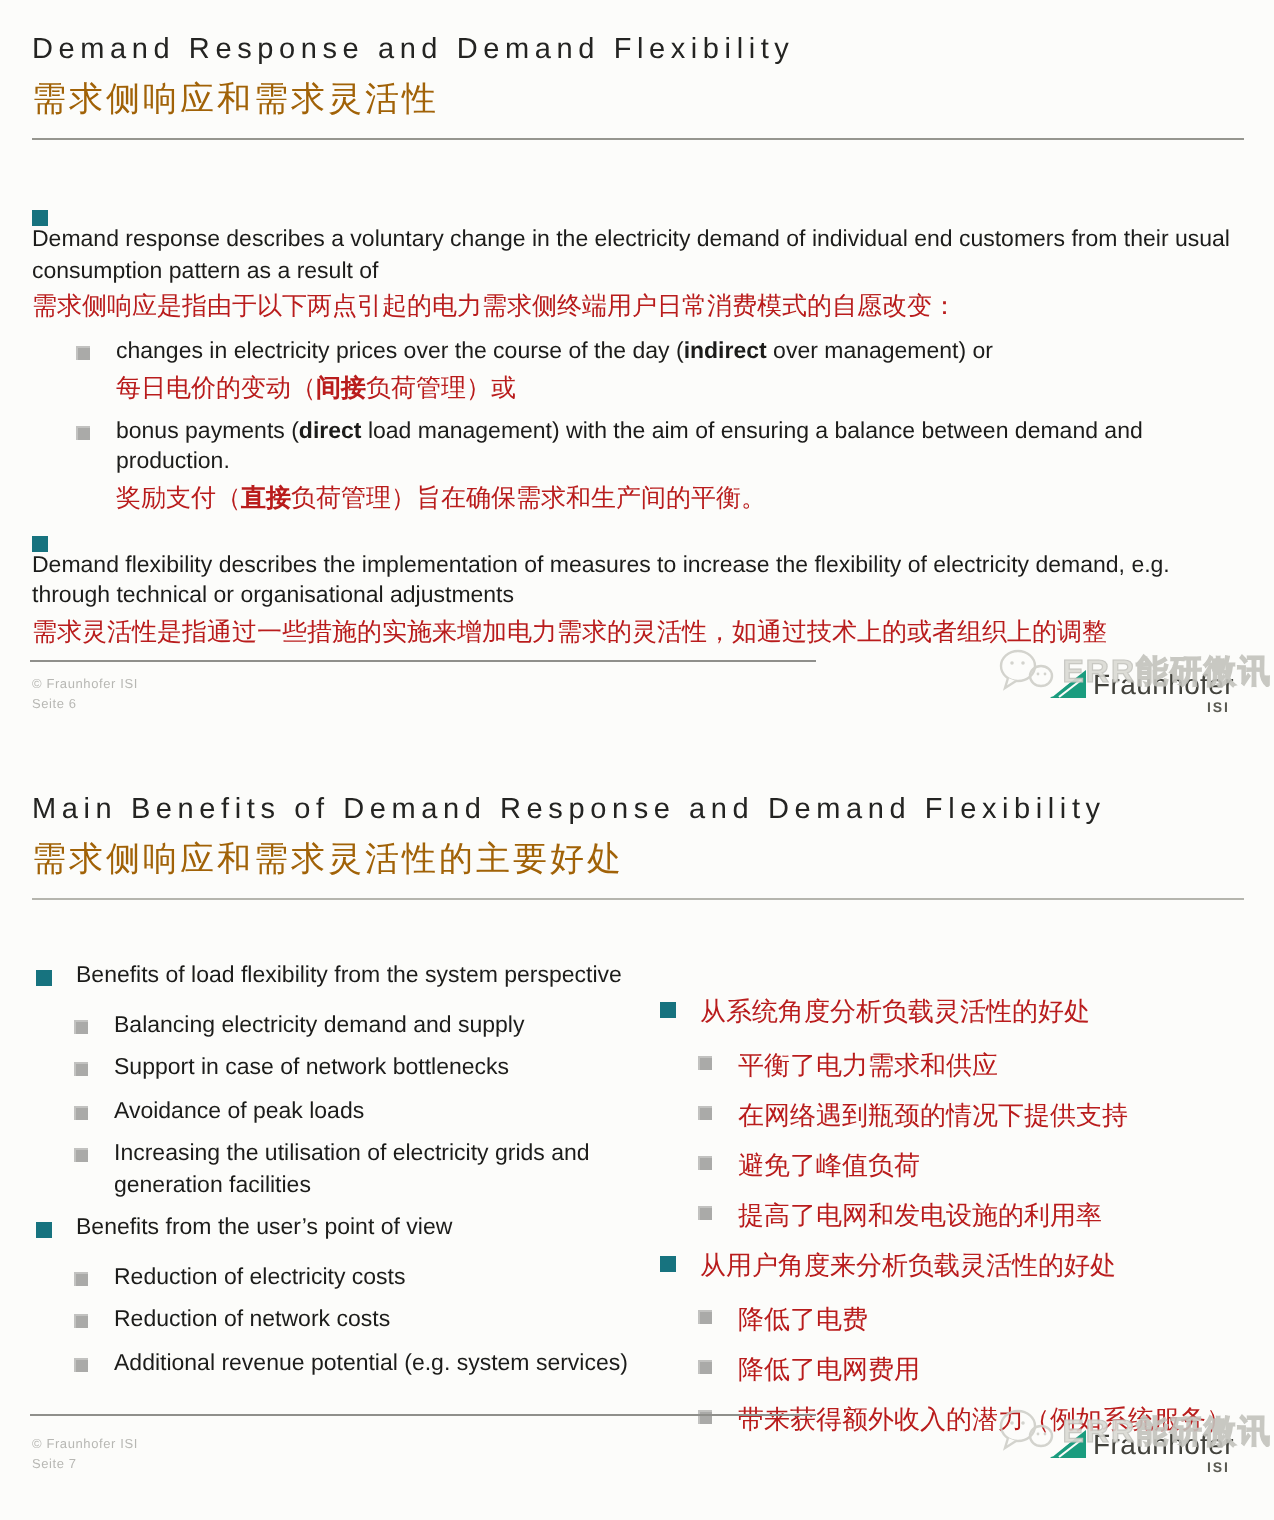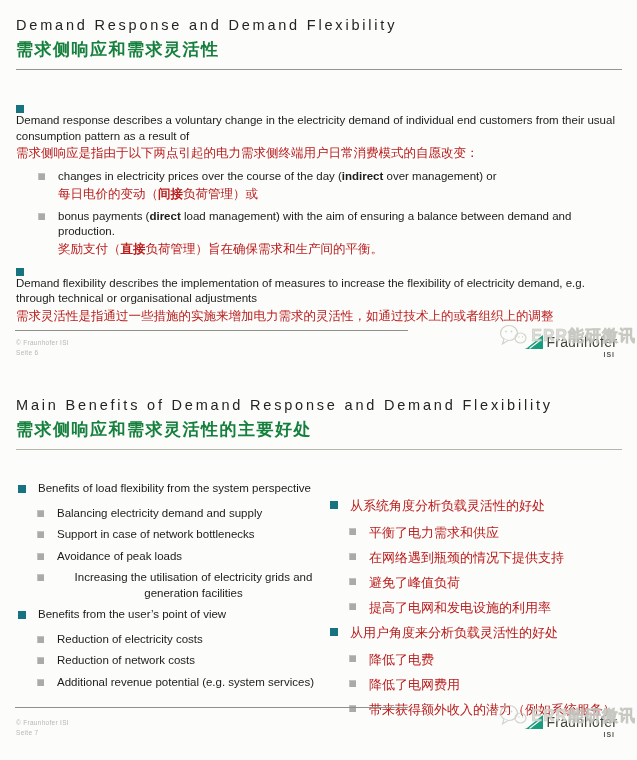--- a/index.html
+++ b/index.html
@@ -14,29 +14,29 @@
   .slide{position:relative;width:637px;height:380px;overflow:hidden;}
 
   
   .title-block{padding:16px 15px 0 16px;}
   .title-en{
     font-size:14.5px;line-height:19px;letter-spacing:2.8px;
     color:#242422;font-weight:400;white-space:nowrap;
   }
   .title-zh{
     font-size:17px;line-height:23px;letter-spacing:1.5px;
-    color:#15803d;font-weight:700;margin-top:3px;white-space:nowrap;
+    color:#a16207;font-weight:400;margin-top:3px;white-space:nowrap;
   }
   .title-rule{margin:8px 15px 0 16px;height:0;border-top:1px solid #96968f;}
   .slide2 .title-rule{border-top-color:#b5b5ae;}
 
   
   .content{padding:31px 14px 0 16px;}
   .content2{display:flex;padding-left:18px;padding-right:6px;}
-  .col-left{width:312px;flex:none;text-align:center;}
+  .col-left{width:312px;flex:none;}
   .col-right{flex:1;min-width:0;margin-top:16px;}
 
   .bullet{display:flex;align-items:flex-start;}
   .marker{flex:none;}
   .bullet.l1 > .marker{width:8px;height:8px;background:#17737f;margin:4px 12px 0 0;}
   .bullet.l2{margin-left:22px;}
   .bullet.l2 > .marker{width:7px;height:7px;background:#aaaaa8;box-shadow:inset 1px 1px 0 #c2c2c0;margin:4px 13px 0 0;}
   .content2 .bullet.l2{margin-left:19px;}
 
   .content1 .bullet.l1{margin-bottom:6px;flex-direction:column;}

